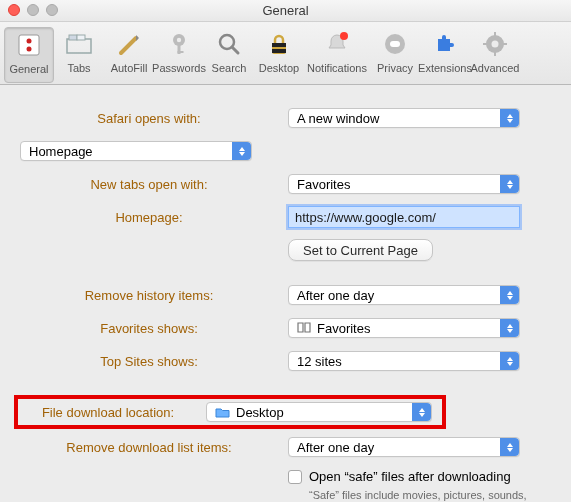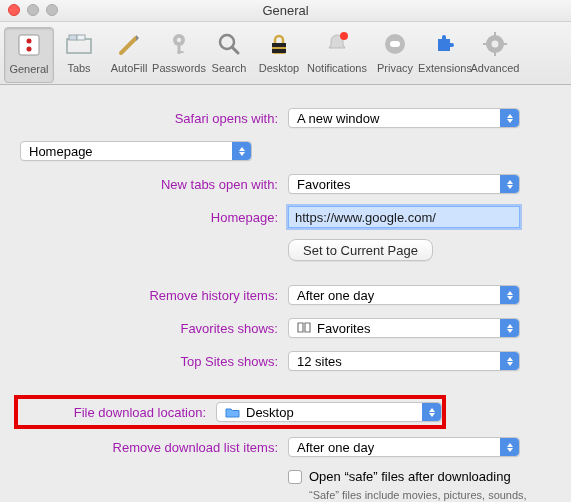--- a/index.html
+++ b/index.html
@@ -78,23 +78,23 @@
   padding: 22px 20px 10px 20px;
 }
 .row {
   display: flex;
   align-items: center;
   margin-bottom: 11px;
   min-height: 22px;
 }
 .row .label {
   width: 268px;
-  text-align: right;
+  text-align: center;
   padding-right: 10px;
-  color: #a21caf;
+  color: #a16207;
   font-size: 13px;
 }
 .row .control {
   flex: 1;
   display:flex;
 }
 .gap { height: 12px; }
 
 
 .select {
@@ -167,21 +167,21 @@
   font-size: 11px;
   color: #6a6a6a;
   line-height: 1.35;
   padding-top: 4px;
   max-width: 220px;
 }
 
 
 .highlight {
   border: 4px solid #e40000;
-  padding: 2px 0 2px 2px;
+  padding: 2px 10px 2px 2px;
   margin-left: -6px;
   margin-right: -6px;
   width: 432px;
   margin-bottom: 7px;
 }
 .highlight .row { margin-bottom:0; }
 .highlight .row .label { width:266px; }
 
 svg { display:block; }
 </style>

